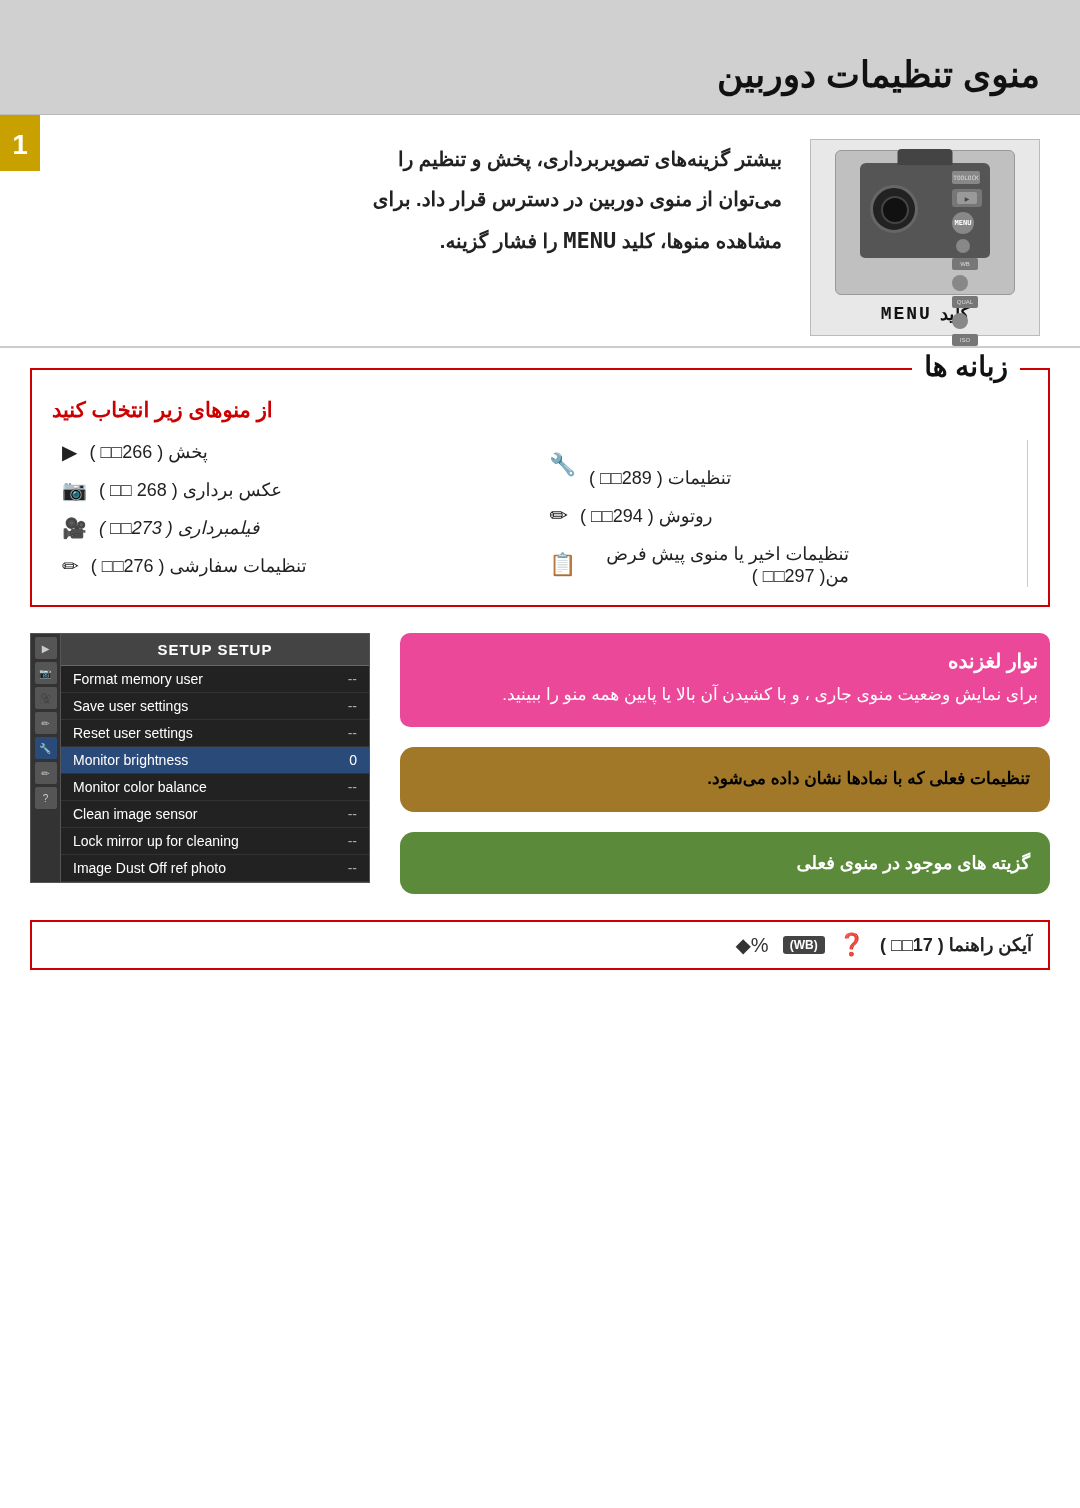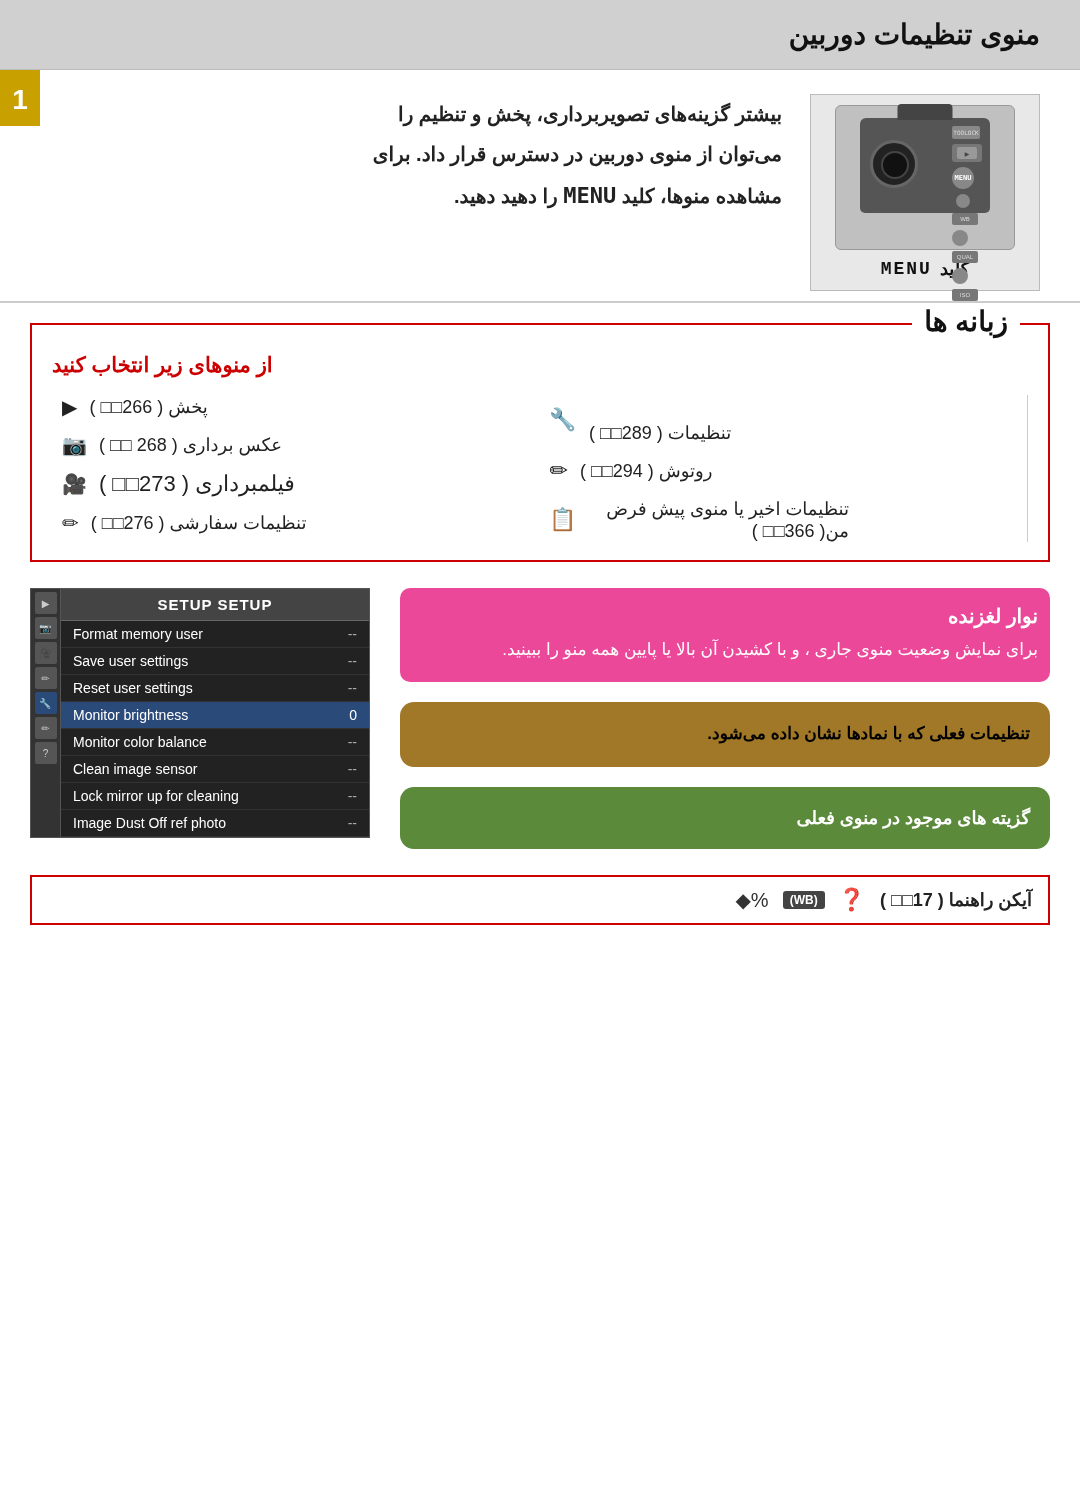--- a/index.html
+++ b/index.html
@@ -12,24 +12,25 @@
     }
 
     
     .page-header {
       background: #d0d0d0;
       padding: 18px 40px 18px 40px;
       text-align: right;
       border-bottom: 1px solid #bbb;
     }
     .page-header h1 {
-      font-size: 28px;
+      font-size: 36px;
       font-weight: bold;
       color: #111;
       font-family: 'Tahoma', sans-serif;
+      margin-top: 36px;
     }
 
     
     .intro-section {
       display: flex;
       flex-direction: row;
       align-items: flex-start;
       padding: 24px 40px 10px 40px;
       gap: 28px;
       border-bottom: 2px solid #ccc;
@@ -201,21 +202,21 @@
       <span class="camera-label-key">MENU</span>
     </div>
   </div>
 
   <div class="intro-text">
     <div>بیشتر گزینه‌های تصویربرداری، پخش و تنظیم را</div>
     <div>می‌توان از منوی دوربین در دسترس قرار داد. برای</div>
     <div>
       <span>مشاهده منوها، کلید</span>
       <strong style="font-family:monospace; font-size:22px;">MENU</strong>
-      <span>را دهید دهید.</span>
+      <span>را فشار گزینه.</span>
     </div>
   </div>
 </div>
 
 <div style="margin: 20px 30px 16px 30px; border: 2px solid #c00; padding: 28px 20px 18px 20px; position:relative;">
   <div style="position:absolute; top:-20px; right:28px; background:#fff; padding:0 12px;">
     <span style="font-size:28px; font-weight:bold; color:#111;">زبانه ها</span>
   </div>
 
   <div style="text-align:left; font-size:21px; font-weight:bold; color:#c00; margin-bottom:18px; direction:rtl;">از منوهای زیر انتخاب کنید</div>
@@ -225,36 +226,36 @@
     <div class="menu-col menu-left-col">
       <div class="menu-item-row">
         <span style="direction:rtl; font-size:18px;margin-top:27px;">تنظیمات ( 289□□ )</span>
         <span style="font-size:22px;">🔧</span>
       </div>
       <div class="menu-item-row">
         <span style="direction:rtl; font-size:18px;">روتوش ( 294□□ )</span>
         <span style="font-size:22px;">✏</span>
       </div>
       <div class="menu-item-row">
-        <span style="direction:rtl; font-size:18px; max-width:260px;">تنظیمات اخیر یا منوی پیش فرض من( 366□□ )</span>
+        <span style="direction:rtl; font-size:18px; max-width:260px;">تنظیمات اخیر یا منوی پیش فرض من( 297□□ )</span>
         <span style="font-size:22px;">📋</span>
       </div>
     </div>
 
     <div class="menu-col">
       <div class="menu-item-row">
         <span style="direction:rtl; font-size:18px;">پخش ( 266□□ )</span>
         <span style="font-size:20px;">▶</span>
       </div>
       <div class="menu-item-row">
         <span style="direction:rtl; font-size:18px;">عکس برداری ( 268 □□ )</span>
         <span style="font-size:20px;">📷</span>
       </div>
       <div class="menu-item-row">
-        <span style="direction:rtl; font-size:22px;">فیلمبرداری ( 273□□ )</span>
+        <span style="direction:rtl; font-size:18px;font-style:italic;">فیلمبرداری ( 273□□ )</span>
         <span style="font-size:20px;">🎥</span>
       </div>
       <div class="menu-item-row">
         <span style="direction:rtl; font-size:18px;">تنظیمات سفارشی ( 276□□ )</span>
         <span style="font-size:20px;">✏</span>
       </div>
     </div>
   </div>
 </div>
 

